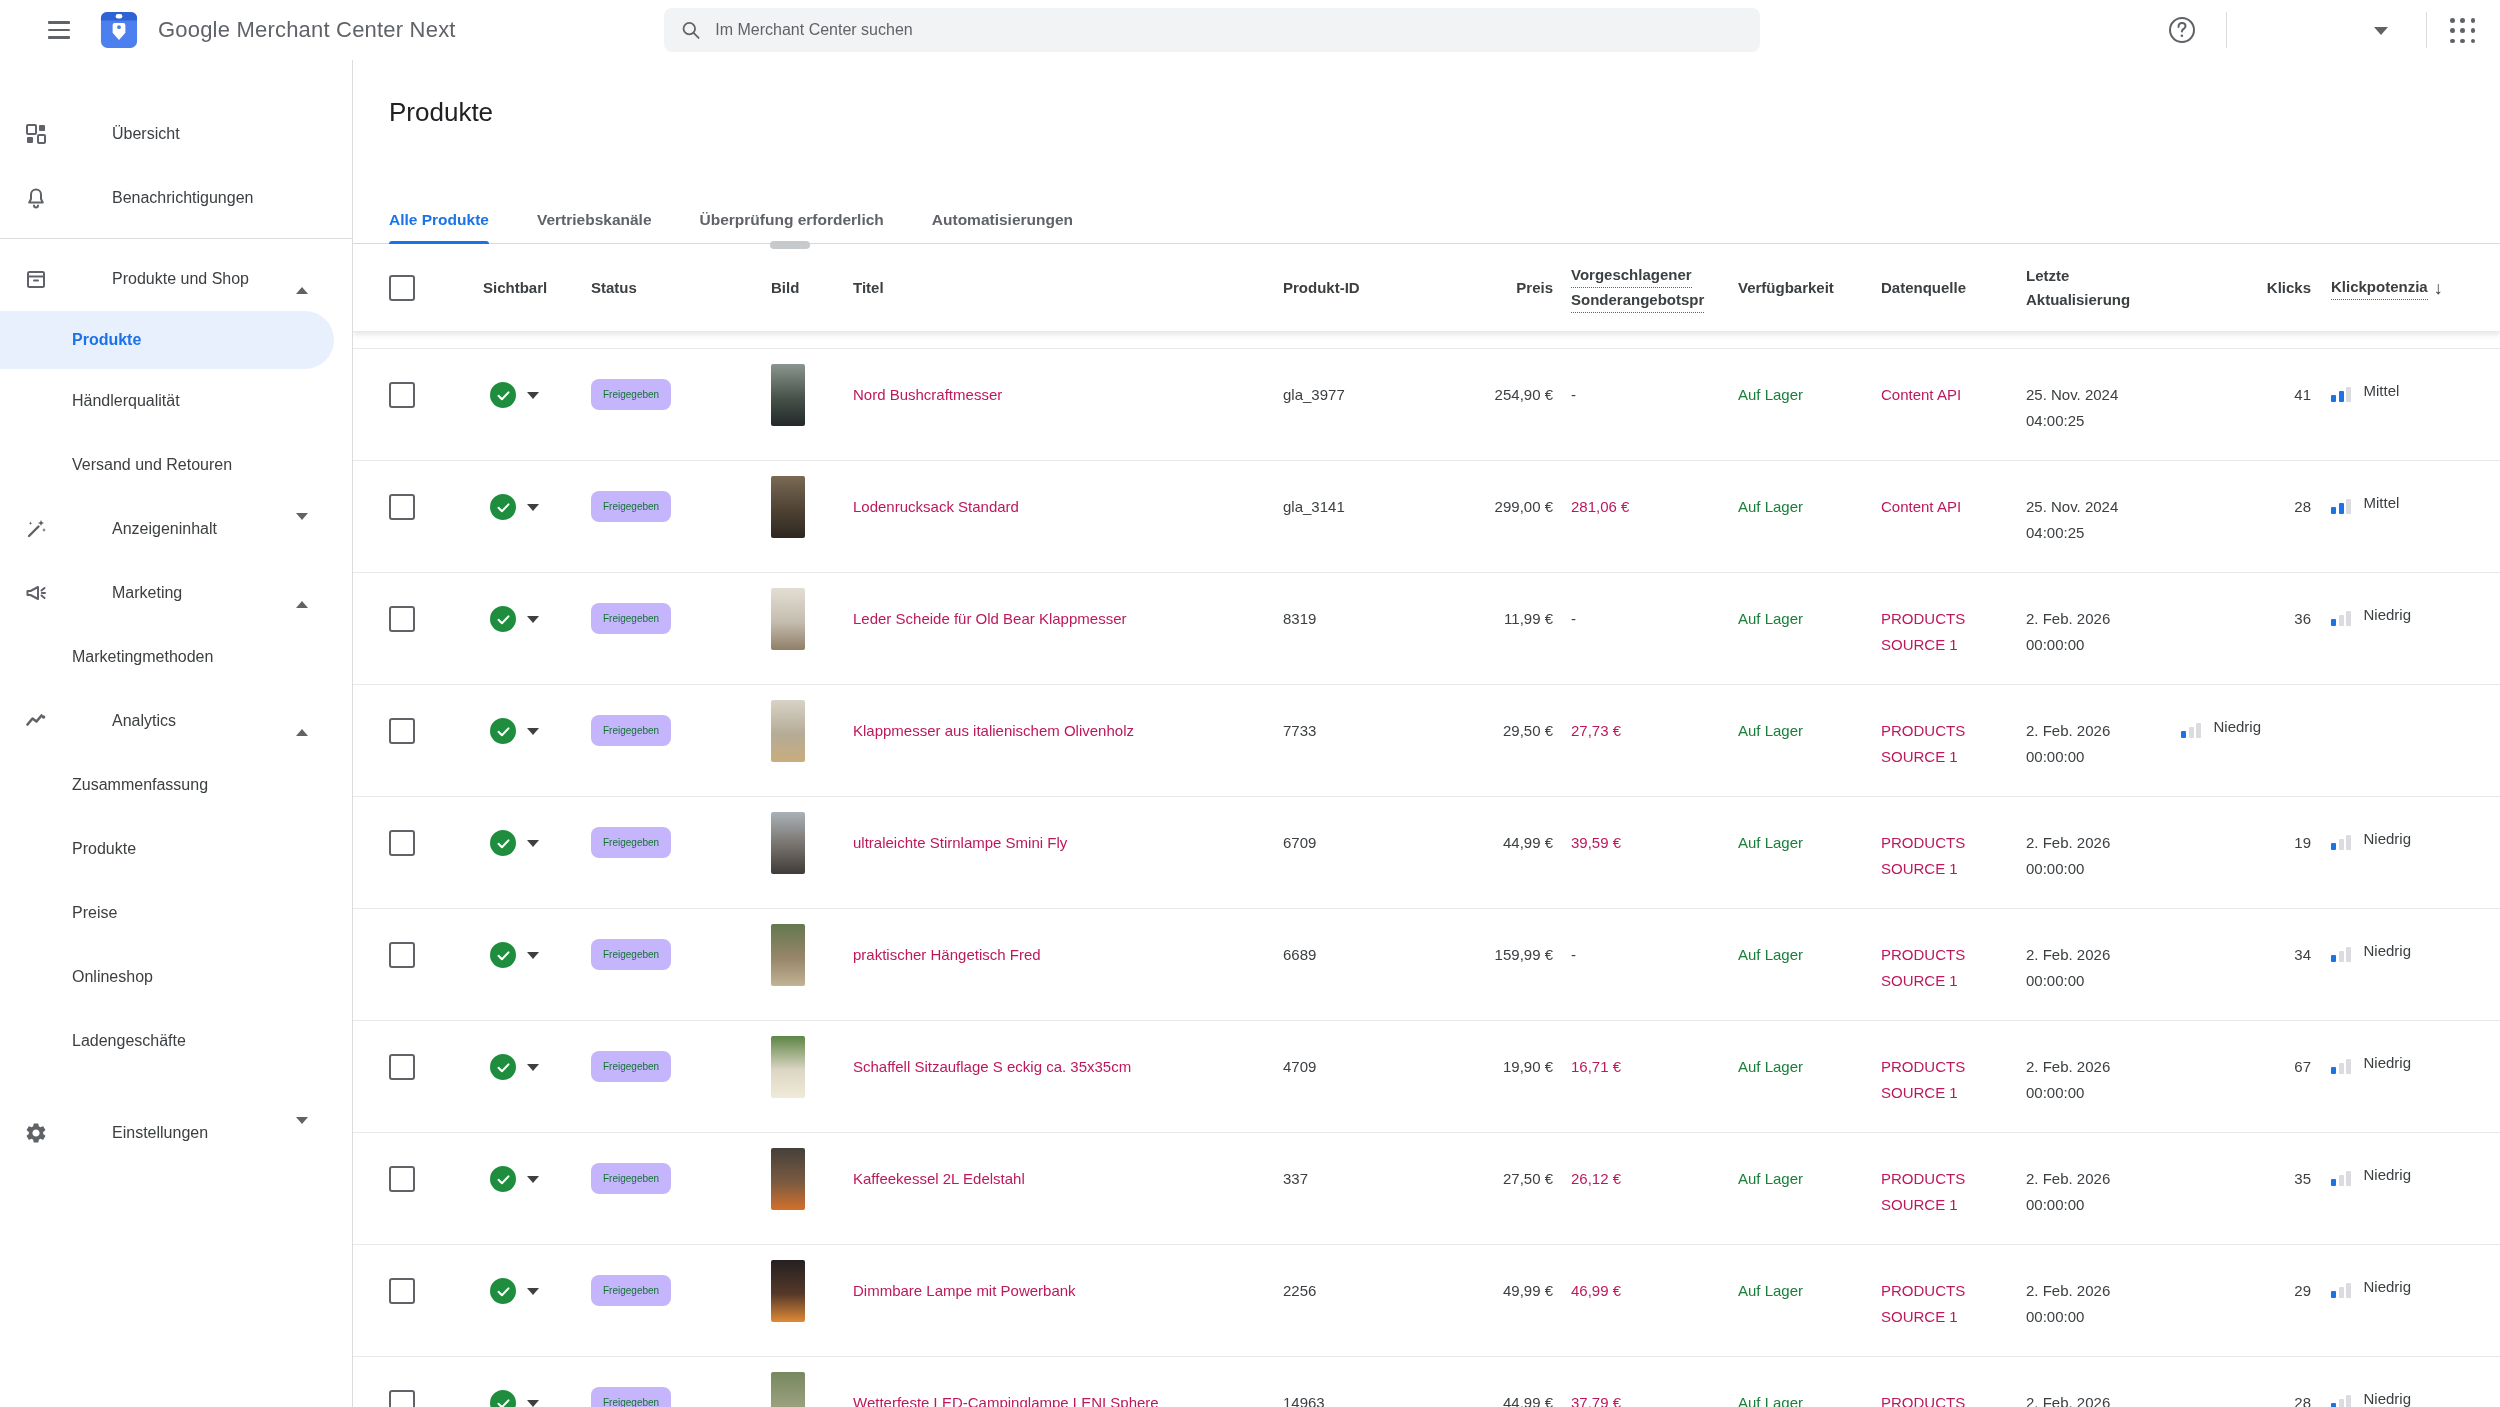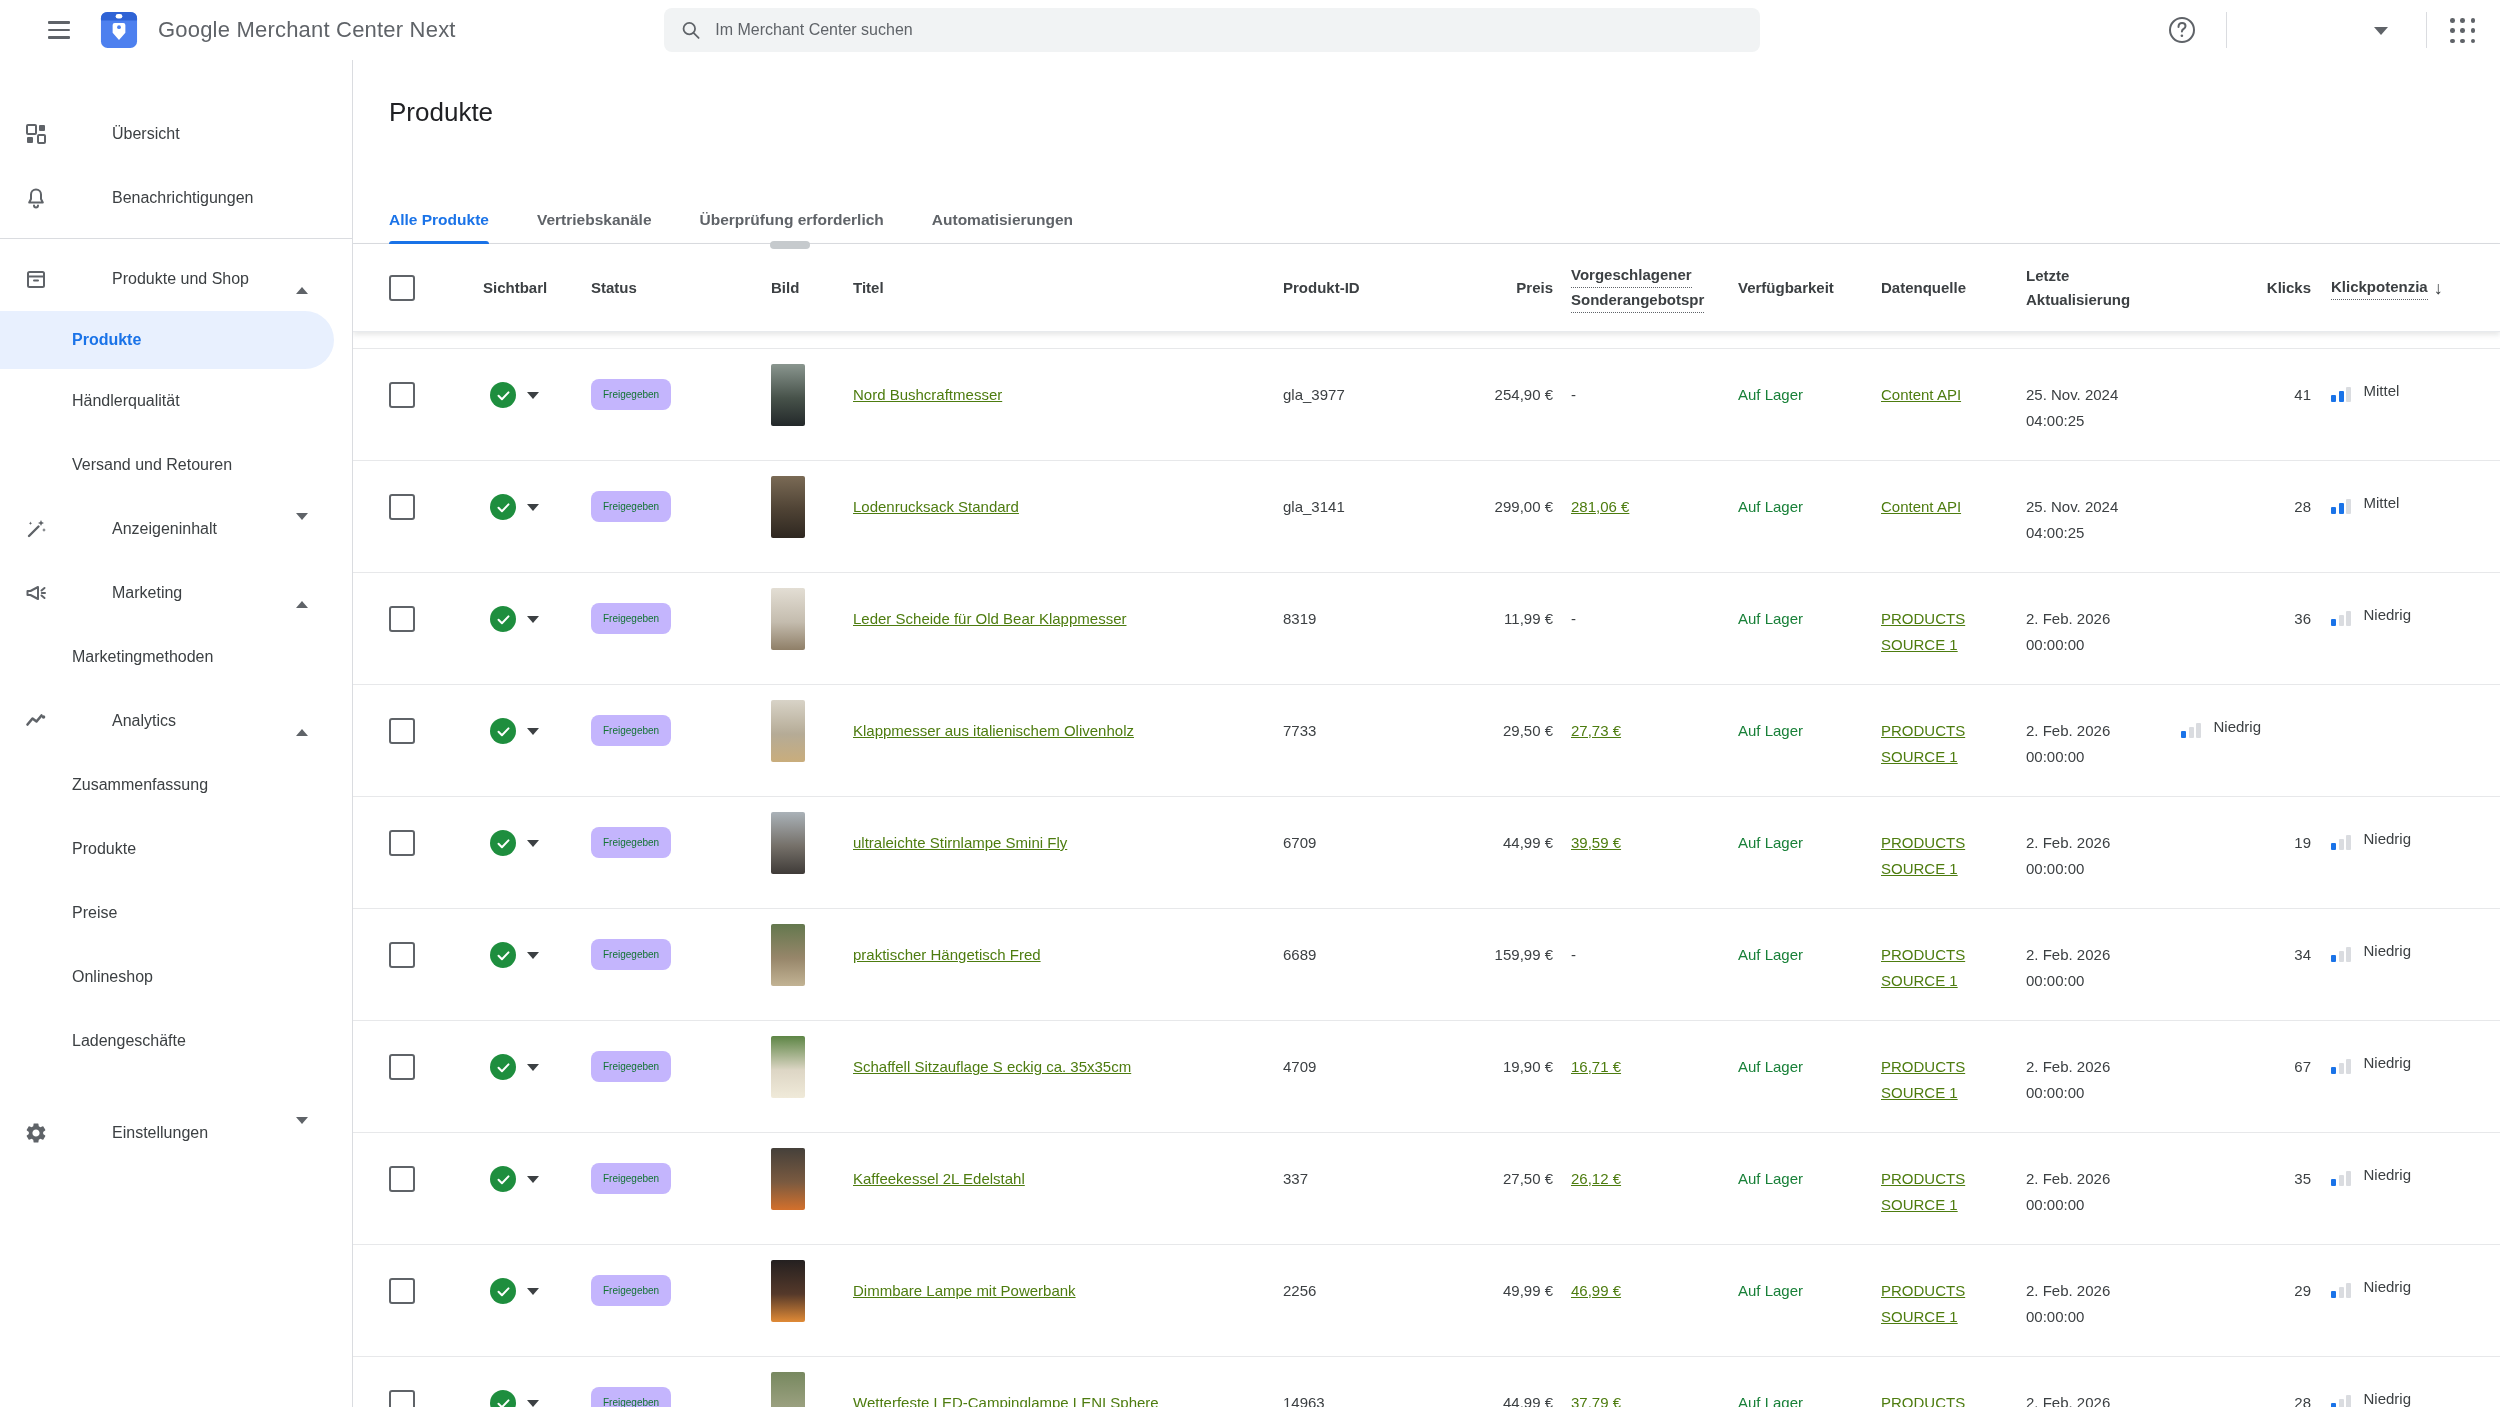--- a/index.html
+++ b/index.html
@@ -89,21 +89,21 @@
 
   .checkbox { width: 26px; height: 26px; border: 2px solid #5f6368; border-radius: 3px; background: #fff; cursor: pointer; }
   .okwrap { display: inline-flex; align-items: center; }
   .ok-circle { width: 26px; height: 26px; border-radius: 50%; background: #1e8e3e; display: inline-flex;
     align-items: center; justify-content: center; cursor: pointer; }
   .vis-caret { width: 0; height: 0; border-left: 6px solid transparent; border-right: 6px solid transparent;
     border-top: 7px solid #3c4043; margin-left: 11px; cursor: pointer; }
   .badge { display: inline-block; background: #c4b5fd; color: #137333; padding: 5px 12px;
     border-radius: 8px; font-size: 10px; line-height: 21px; }
   .pimg { width: 34px; height: 62px; border-radius: 2px; }
-  .tlink, .slink { color: #4d7c0f; text-decoration: underline; cursor: pointer; }
+  .tlink, .slink { color: #be185d; cursor: pointer; }
   .slink { display: block; width: fit-content; }
   .sugg.plain { color: #3c4043; text-decoration: none; cursor: default; }
   .avail { color: #188038; }
   .dotted { border-bottom: 1px dotted #5f6368; padding-bottom: 1px; display: inline-block; line-height: 23px; }
   .sort-arrow { font-size: 18px; margin-left: 6px; color: #3c4043; font-weight: 400; }
   .bars { display: inline-flex; align-items: flex-end; height: 15px; margin-top: 5px; margin-right: 10px; }
   .bars i { display: inline-block; width: 5px; margin-right: 2.5px; background: #dadce0; border-radius: 1px; }
   .bars .b1 { height: 7px; background: #1a73e8; }
   .bars .b2 { height: 11px; }
   .bars .b3 { height: 15px; }

